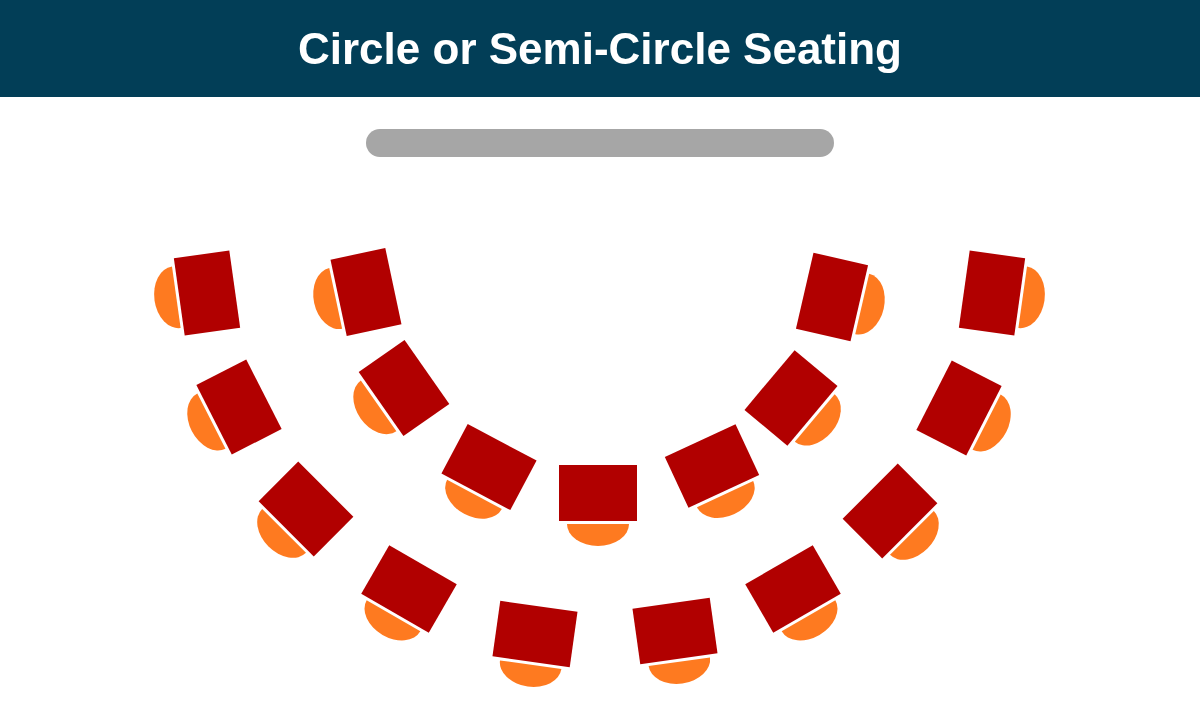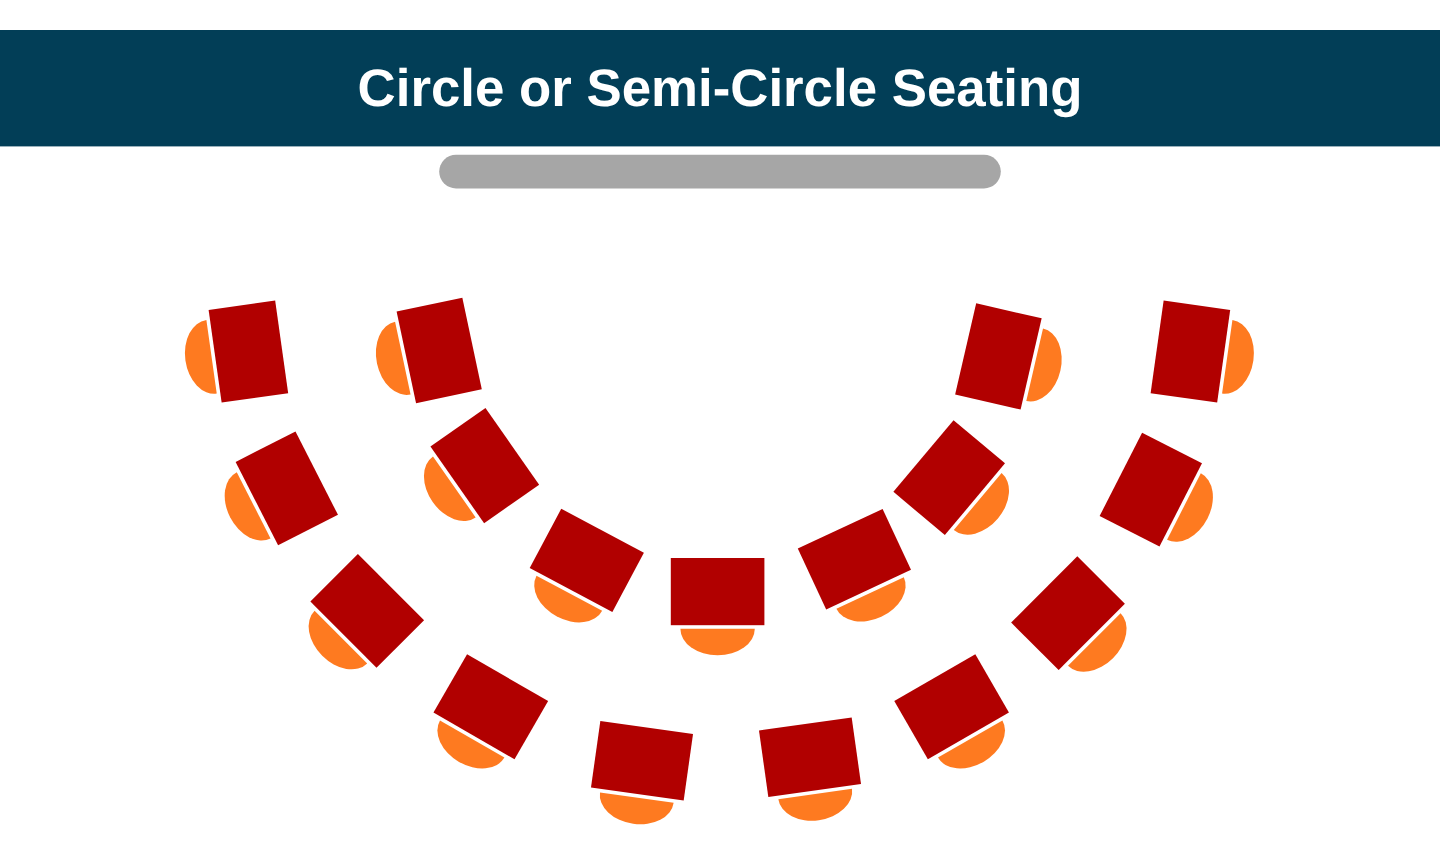--- a/index.html
+++ b/index.html
@@ -1,17 +1,17 @@
 <!DOCTYPE html>
 <html><head>
 <meta charset="utf-8">
 <style>
   html, body { margin: 0; padding: 0; }
   body { width: 1200px; height: 720px; background: #ffffff; position: relative; overflow: hidden; font-family: "Liberation Sans", sans-serif; }
-  .header { position: absolute; left: 0; top: 0; width: 1200px; height: 97px; background: #023e57; display: flex; align-items: center; justify-content: center; margin-top: 25px; }
+  .header { position: absolute; left: 0; top: 0; width: 1200px; height: 97px; background: #023e57; display: flex; align-items: center; justify-content: center; }
   .title { color: #ffffff; font-family: "Liberation Sans", sans-serif; font-weight: bold; font-size: 44px; letter-spacing: 0px; }
   .board { position: absolute; left: 366px; top: 129px; width: 468px; height: 28px; border-radius: 14px; background: #a6a6a6; }
   .seat { position: absolute; width: 0; height: 0; }
   .desk { position: absolute; left: -39px; top: -28px; width: 78px; height: 56px; background: #b10000; }
   .chair { position: absolute; left: -31px; top: 31px; width: 62px; height: 22px; background: #fe7a20; border-radius: 0 0 31px 31px / 0 0 22px 22px; }
 </style>
 </head>
 <body>
 
 <div class="header">

